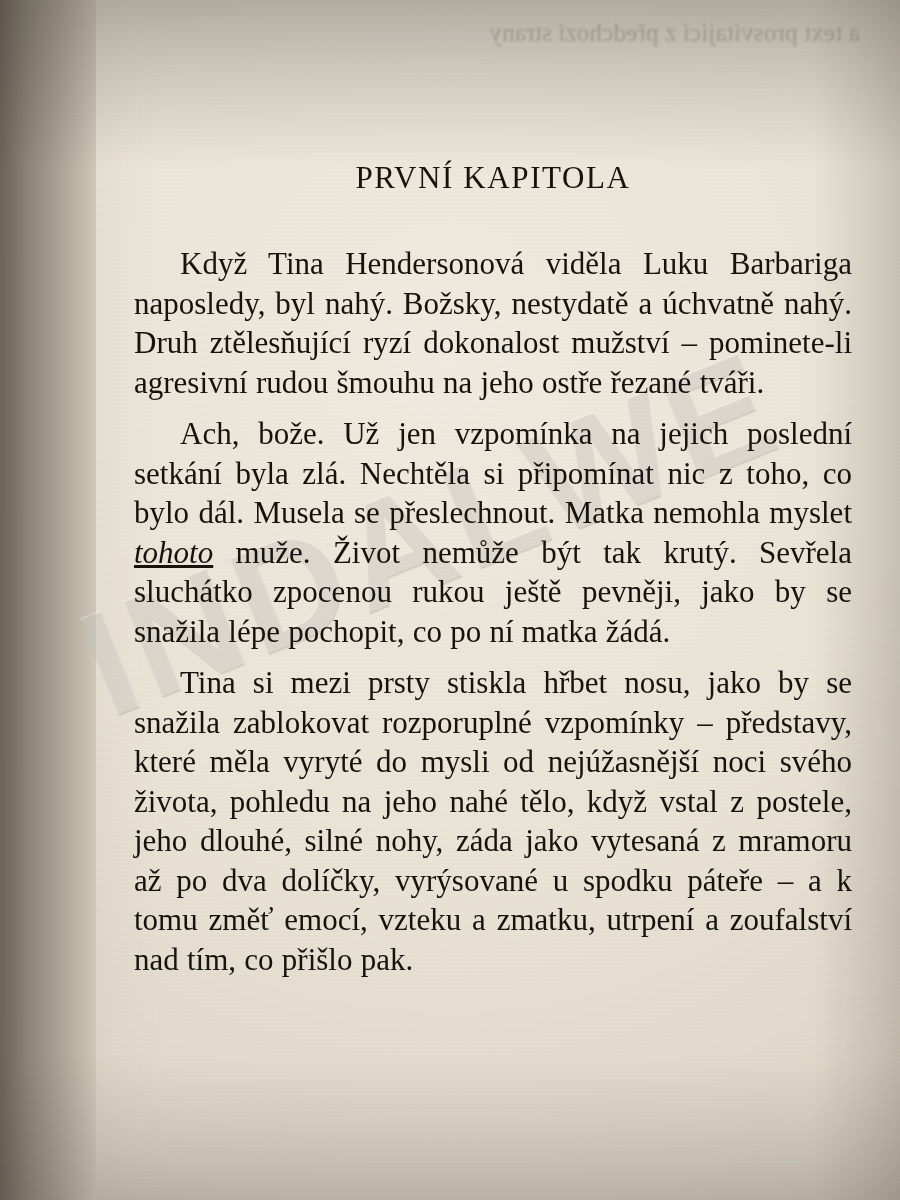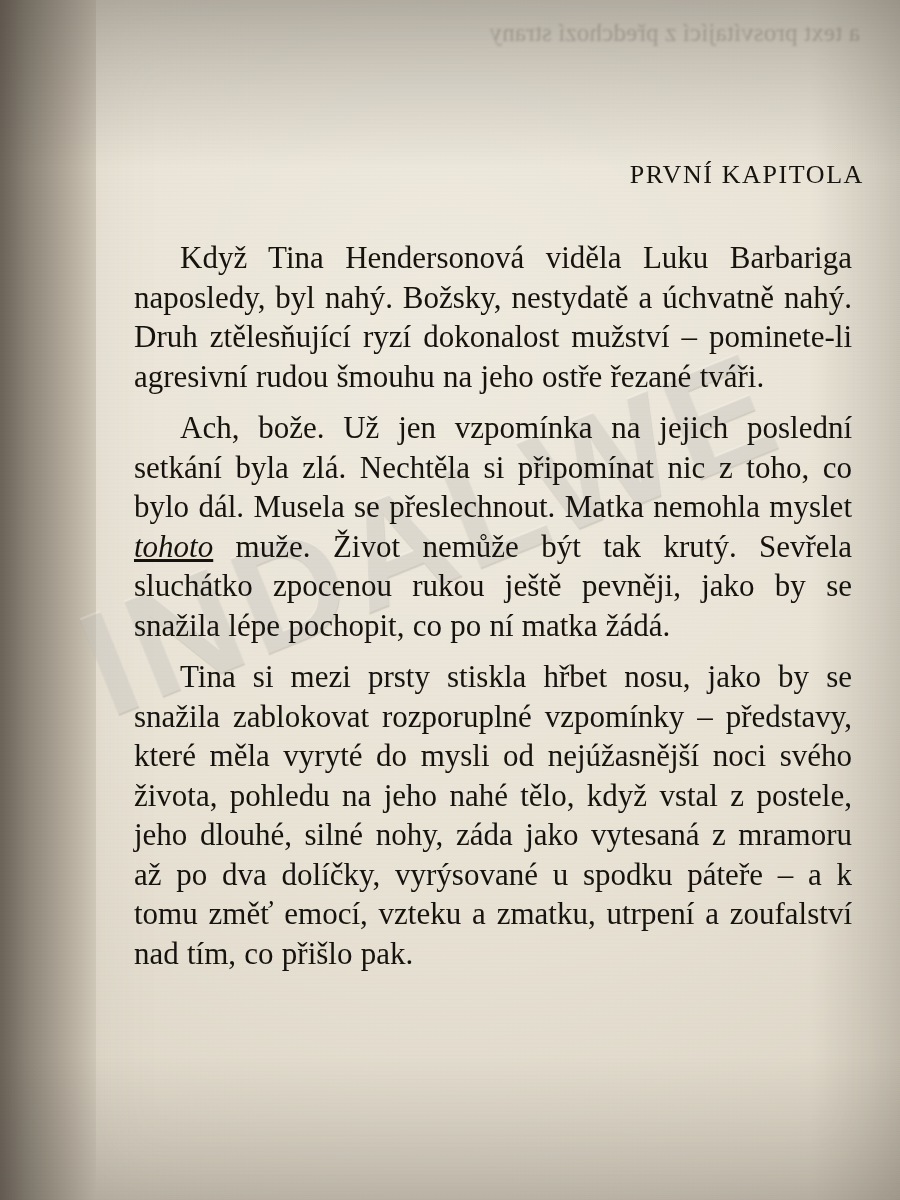--- a/index.html
+++ b/index.html
@@ -115,23 +115,23 @@
   .text-block {
     position: absolute;
     left: 122px;
     top: 160px;
     width: 742px;
     z-index: 8;
     color: #14120f;
   }
 
   .chapter-title {
-    font-size: 26px;
+    font-size: 31px;
     letter-spacing: 1.6px;
-    text-align: right;
+    text-align: center;
     margin: 0 0 48px 0;
     font-weight: 400;
     color: #17140f;
   }
 
   p.body {
     margin: 12px;
     font-size: 31px;
     line-height: 39.5px;
     text-align: justify;

